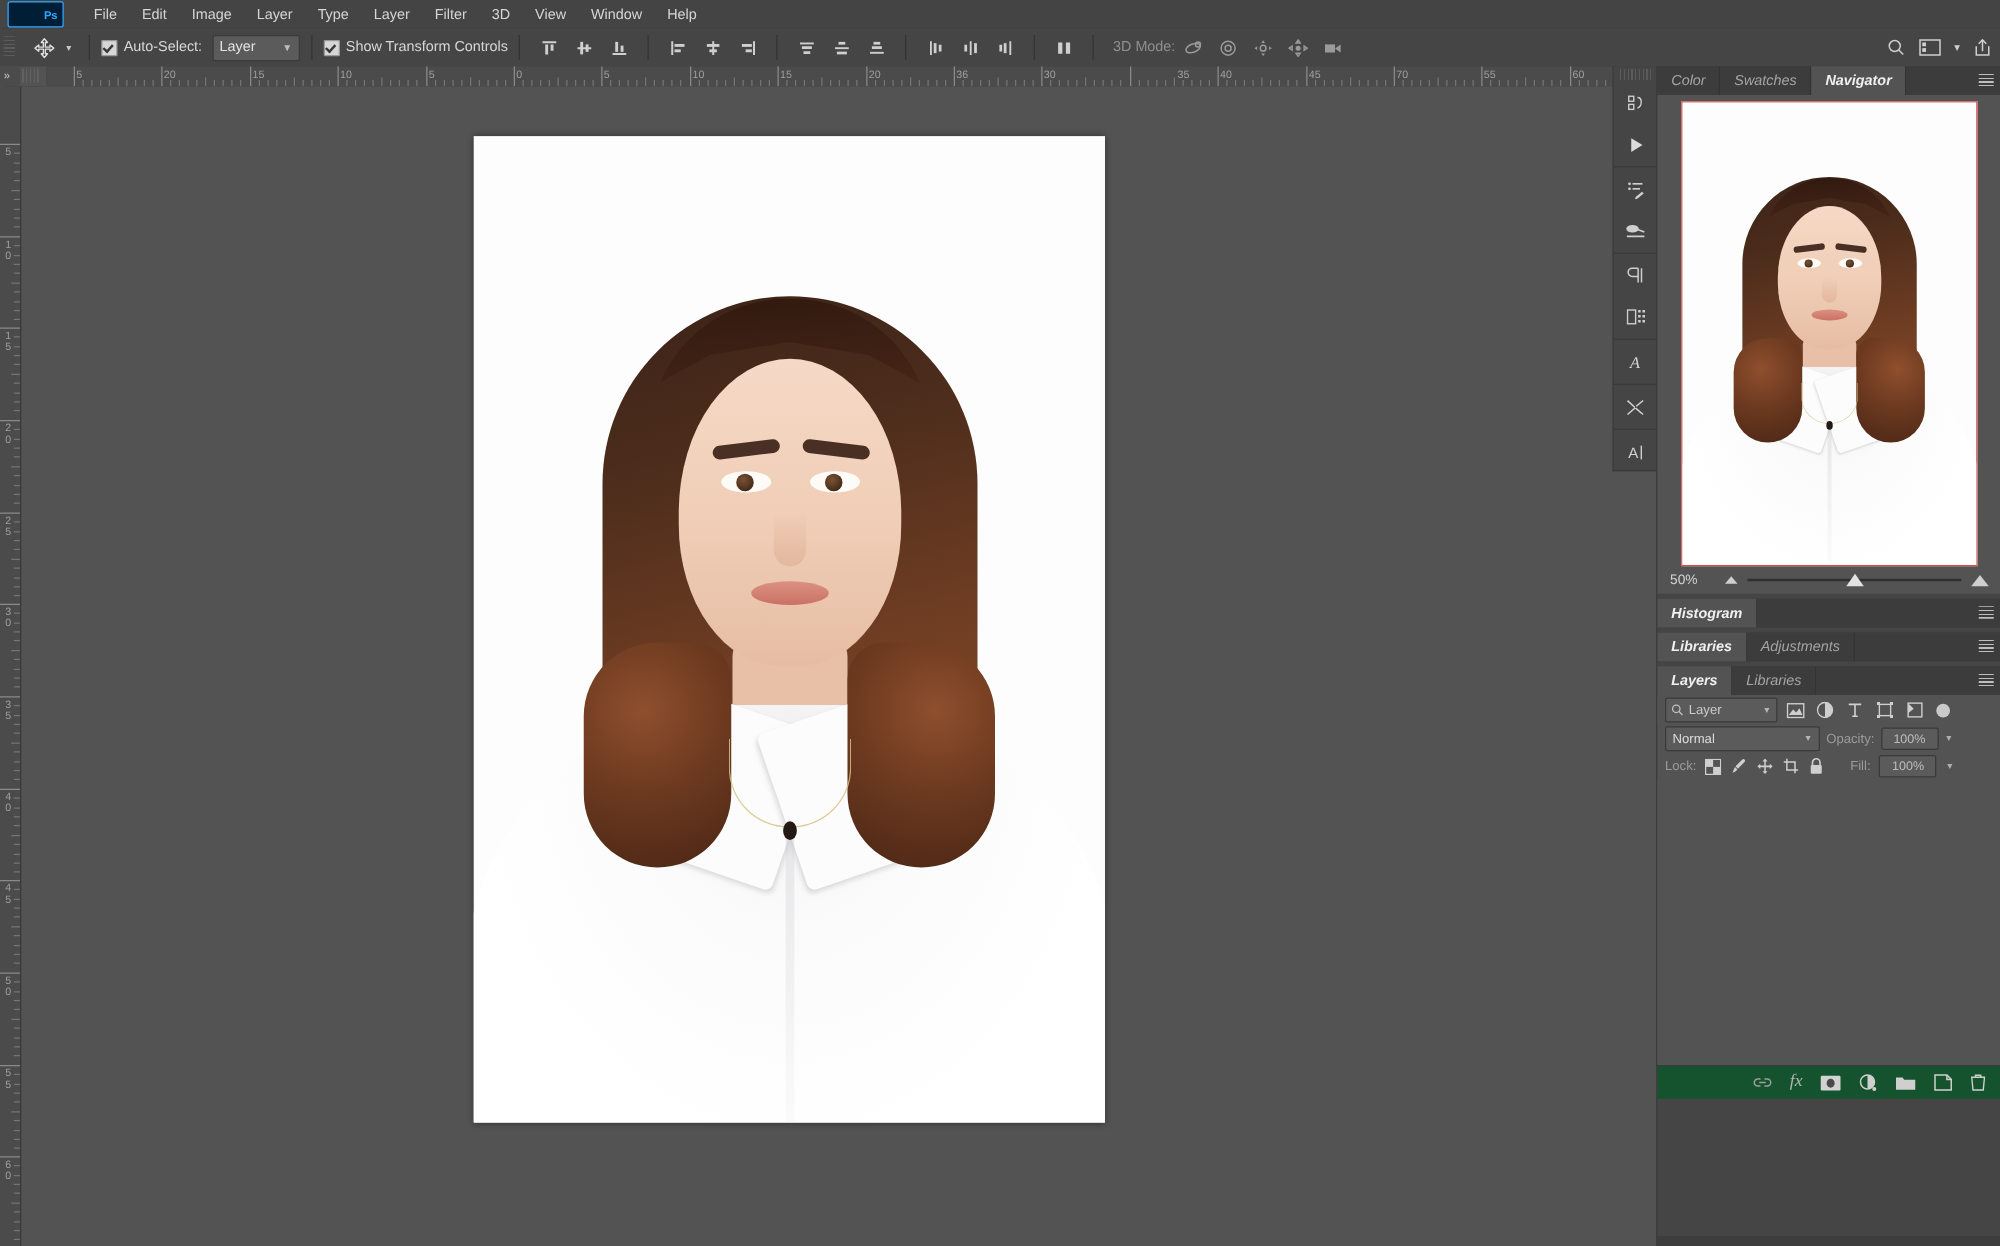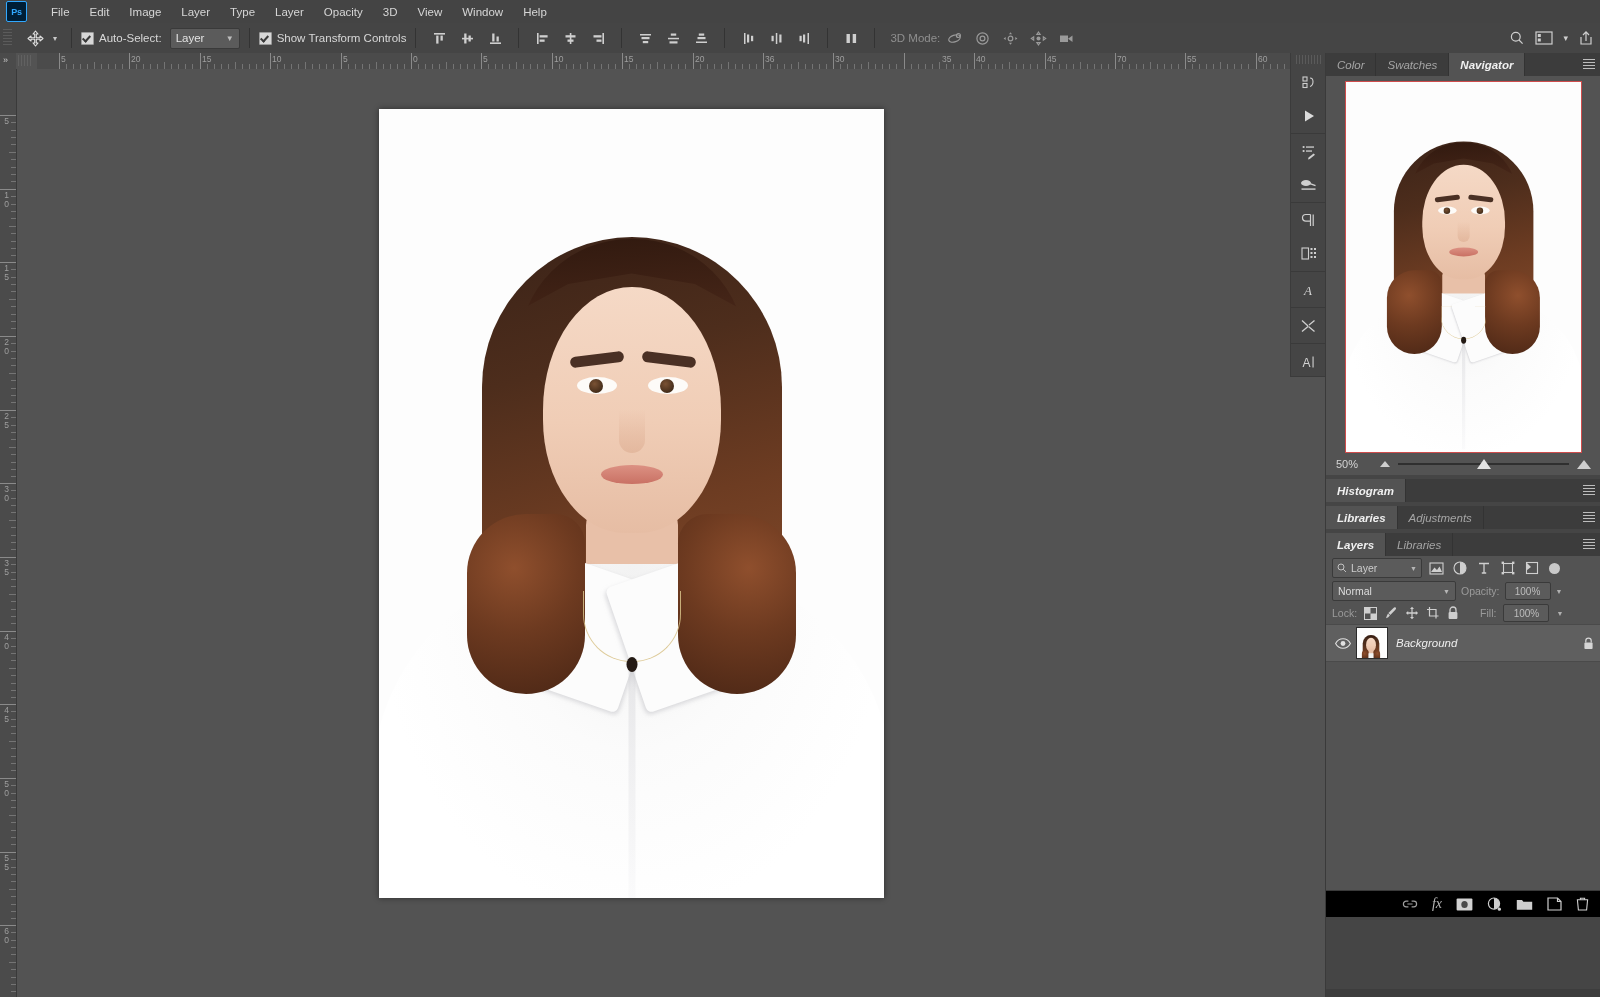--- a/index.html
+++ b/index.html
@@ -16,20 +16,21 @@
     position:absolute;left:0;top:0;width:1600px;height:23px;
     background:#444444;display:flex;align-items:center;
     border-bottom:1px solid #383838;
   }
   .ps-logo{
     width:19px;height:19px;margin-left:6px;margin-right:14px;
     background:#001e36;border:1px solid #31a8ff;border-radius:2px;
     color:#31a8ff;font-size:9px;font-weight:bold;
     display:flex;align-items:center;justify-content:center;
     letter-spacing:-0.3px;
+    padding-left:24px;
   }
   .menu-item{
     padding:3px 10px;color:#d6d6d6;font-size:11.5px;cursor:default;
   }
 
   
   .optionsbar{
     position:absolute;left:0;top:23px;width:1600px;height:30px;
     background:#454545;display:flex;align-items:center;
     border-bottom:1px solid #363636;
@@ -243,40 +244,40 @@
   }
   .eye-cell{width:26px;display:flex;align-items:center;justify-content:center;}
   .lay-thumb{
     width:30px;height:30px;background:#fff;border:1px solid #2b2b2b;position:relative;overflow:hidden;margin-right:8px;
   }
   .lay-name{flex:1;font-size:11.5px;color:#eee;font-style:italic;}
   .lock-cell{width:26px;display:flex;align-items:center;justify-content:center;}
 
   .layers-empty{background:#535353;height:228px;}
   .layers-footer{
-    height:26px;background:#000000;display:flex;align-items:center;justify-content:flex-end;gap:14px;
+    height:26px;background:#14532d;display:flex;align-items:center;justify-content:flex-end;gap:14px;
     padding-right:12px;border-top:1px solid #3a3a3a;
   }
   .bottom-strip{position:absolute;left:0;bottom:0;width:275px;height:8px;background:#3d3d3d;}
   svg{display:block;}
 </style>
 </head>
 <body>
 
 <div class="app">
 
   <div class="menubar">
     <div class="ps-logo">Ps</div>
     <div class="menu-item">File</div>
     <div class="menu-item">Edit</div>
     <div class="menu-item">Image</div>
     <div class="menu-item">Layer</div>
     <div class="menu-item">Type</div>
     <div class="menu-item">Layer</div>
-    <div class="menu-item">Opacity</div>
+    <div class="menu-item">Filter</div>
     <div class="menu-item">3D</div>
     <div class="menu-item">View</div>
     <div class="menu-item">Window</div>
     <div class="menu-item">Help</div>
   </div>
 
   <div class="optionsbar">
     <div class="grip"></div>
 
     <div class="opt-tool">
@@ -1256,46 +1257,20 @@
           <svg width="12" height="14" viewBox="0 0 12 14">
               <path d="M3 6 V4 A3 3 0 0 1 9 4 V6" fill="none" stroke="#cfcfcf" stroke-width="1.3"></path>
               <rect x="1.6" y="6" width="8.8" height="7" rx="1" fill="#cfcfcf"></rect>
             </svg>
         </span>
         <span class="lbl-dim" style="margin-left:14px;">Fill:</span>
         <div class="numfield">100%</div>
         <span class="stepcv">▼</span>
       </div>
 
-      <div class="layer-row">
-        <div class="eye-cell">
-          <svg width="16" height="11" viewBox="0 0 16 11">
-              <path d="M8 0.8 C11.8 0.8 14.6 4 15.4 5.5 C14.6 7 11.8 10.2 8 10.2 C4.2 10.2 1.4 7 0.6 5.5 C1.4 4 4.2 0.8 8 0.8 Z" fill="none" stroke="#e0e0e0" stroke-width="1.1"></path>
-              <circle cx="8" cy="5.5" r="2.4" fill="#e0e0e0"></circle>
-            </svg>
-        </div>
-        <div class="lay-thumb">
-          <div class="photo" style="transform:scale(0.0554);transform-origin:0 0;width:505px;height:789px;">
-            <div class="hairBack"></div>
-            <div class="neck"></div>
-            <div class="shirt"></div>
-            <div class="face"></div>
-            <div class="hairFront"></div>
-            <div class="curlL"></div>
-            <div class="curlR"></div>
-          </div>
-        </div>
-        <div class="lay-name">Background</div>
-        <div class="lock-cell">
-          <svg width="11" height="13" viewBox="0 0 11 13">
-              <path d="M2.8 5.6 V3.8 A2.7 2.7 0 0 1 8.2 3.8 V5.6" fill="none" stroke="#d6d6d6" stroke-width="1.2"></path>
-              <rect x="1.4" y="5.6" width="8.2" height="6.4" rx="0.9" fill="#d6d6d6"></rect>
-            </svg>
-        </div>
-      </div>
 
       <div class="layers-empty"></div>
     </div>
 
     <div class="layers-footer">
       <span>
         <svg width="16" height="12" viewBox="0 0 16 12">
             <path d="M6.4 3.2 H4.2 A2.8 2.8 0 0 0 4.2 8.8 H6.4 M9.6 3.2 H11.8 A2.8 2.8 0 0 1 11.8 8.8 H9.6 M5.4 6 H10.6" fill="none" stroke="#9e9e9e" stroke-width="1.2"></path>
           </svg>
       </span>

